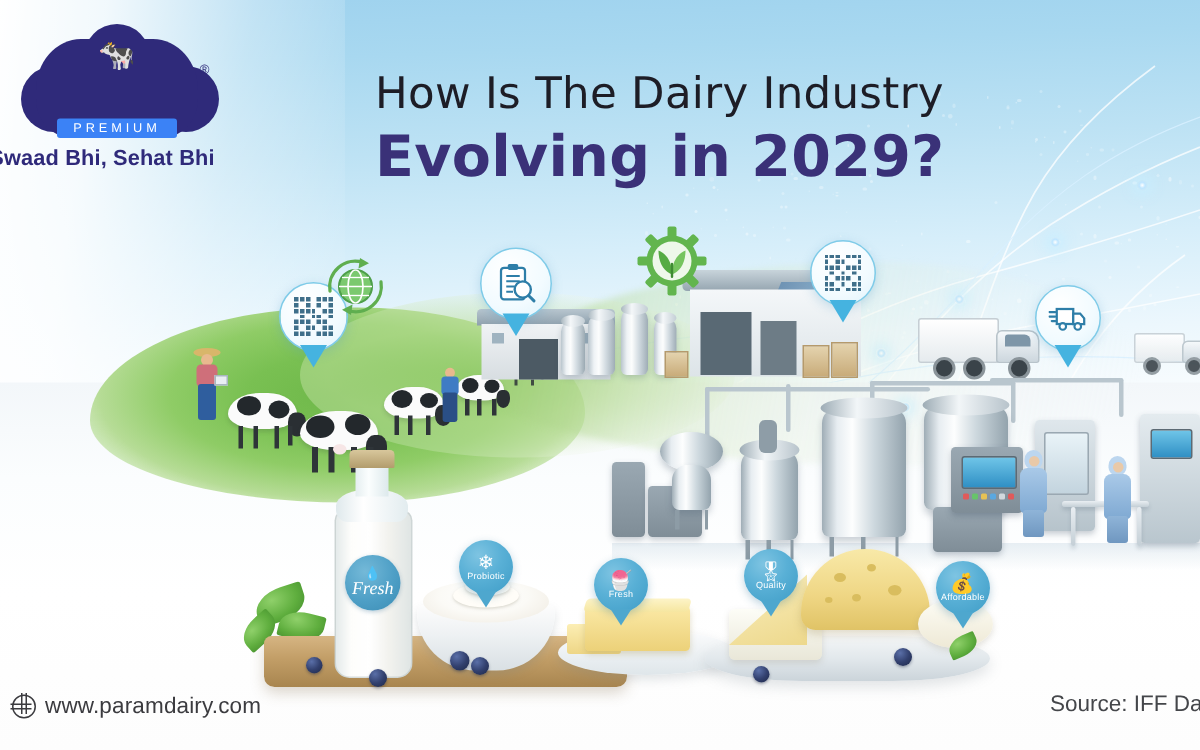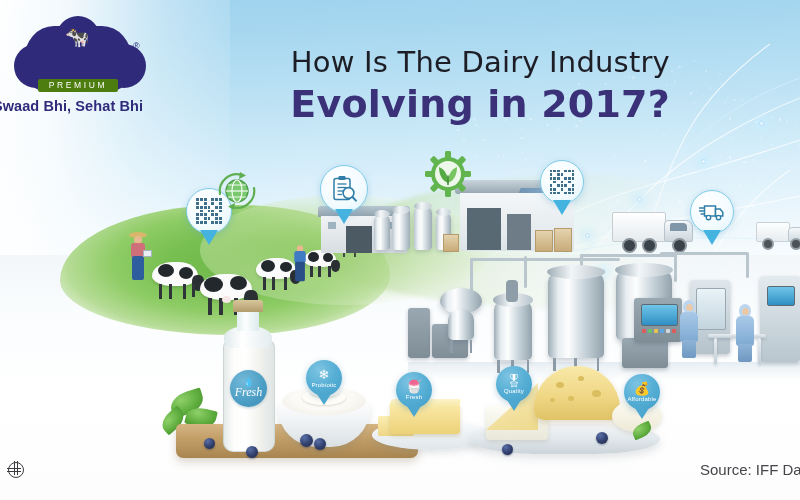--- a/index.html
+++ b/index.html
@@ -84,34 +84,34 @@
     font-size:20px;line-height:22px;color:#fff;text-align:center;
   }
   .logo-name{
     position:absolute;left:30px;top:28px;width:108px;text-align:center;
     color:#fff;font-weight:bold;font-size:25px;letter-spacing:1.4px;
     font-family:"Liberation Serif", serif;
     text-shadow:1px 1px 0 rgba(255,255,255,.25);
   }
   .logo-prem{
     position:absolute;left:44px;top:57px;width:80px;height:13px;
-    background:#4d7c0f;border-radius:2px;
+    background:#3b82f6;border-radius:2px;
     color:#fff;font-size:8.5px;letter-spacing:2.6px;text-align:center;line-height:13px;
   }
   .logo-reg{
     position:absolute;left:139px;top:19px;color:#2f2a7a;font-size:9px;
   }
   .logo-tag{
     position:absolute;left:-2px;top:76px;width:152px;text-align:center;
     color:#2f2a7a;font-weight:bold;font-size:14.5px;letter-spacing:.1px;
   }
 
   
   .headline{
-    position:absolute;left:250px;top:48px;width:420px;text-align:right;
+    position:absolute;left:250px;top:48px;width:420px;text-align:left;
   }
   .head1{
     color:#1d1d26;font-size:29px;font-weight:normal;letter-spacing:.2px;line-height:1;
     font-family:"DejaVu Sans", sans-serif;
   }
   .head2{
     color:#3a3178;font-size:38px;font-weight:bold;letter-spacing:.2px;line-height:1.1;
     margin-top:7px;font-family:"DejaVu Sans", sans-serif;
   }
 
@@ -1001,21 +1001,22 @@
     <div class="logo-top"></div>
     <div class="logo-shield"></div>
     <div class="logo-cow">🐄</div>
     <div class="logo-prem">PREMIUM</div>
     <div class="logo-reg">®</div>
     <div class="logo-tag">Swaad Bhi, Sehat Bhi</div>
   </div>
 
   <div class="headline">
     <div class="head1">How Is The Dairy Industry</div>
-    <div class="head2">Evolving in 2017?</div>
+    <div class="head2">Evolving in 2029?</div>
   </div>
 
   <div class="site">
     <span class="globe-ic"></span>
+    <span>www.paramdairy.com</span>
   </div>
   <div class="source">Source: IFF Dail</div>
 
 </div>
 
 </body></html>

